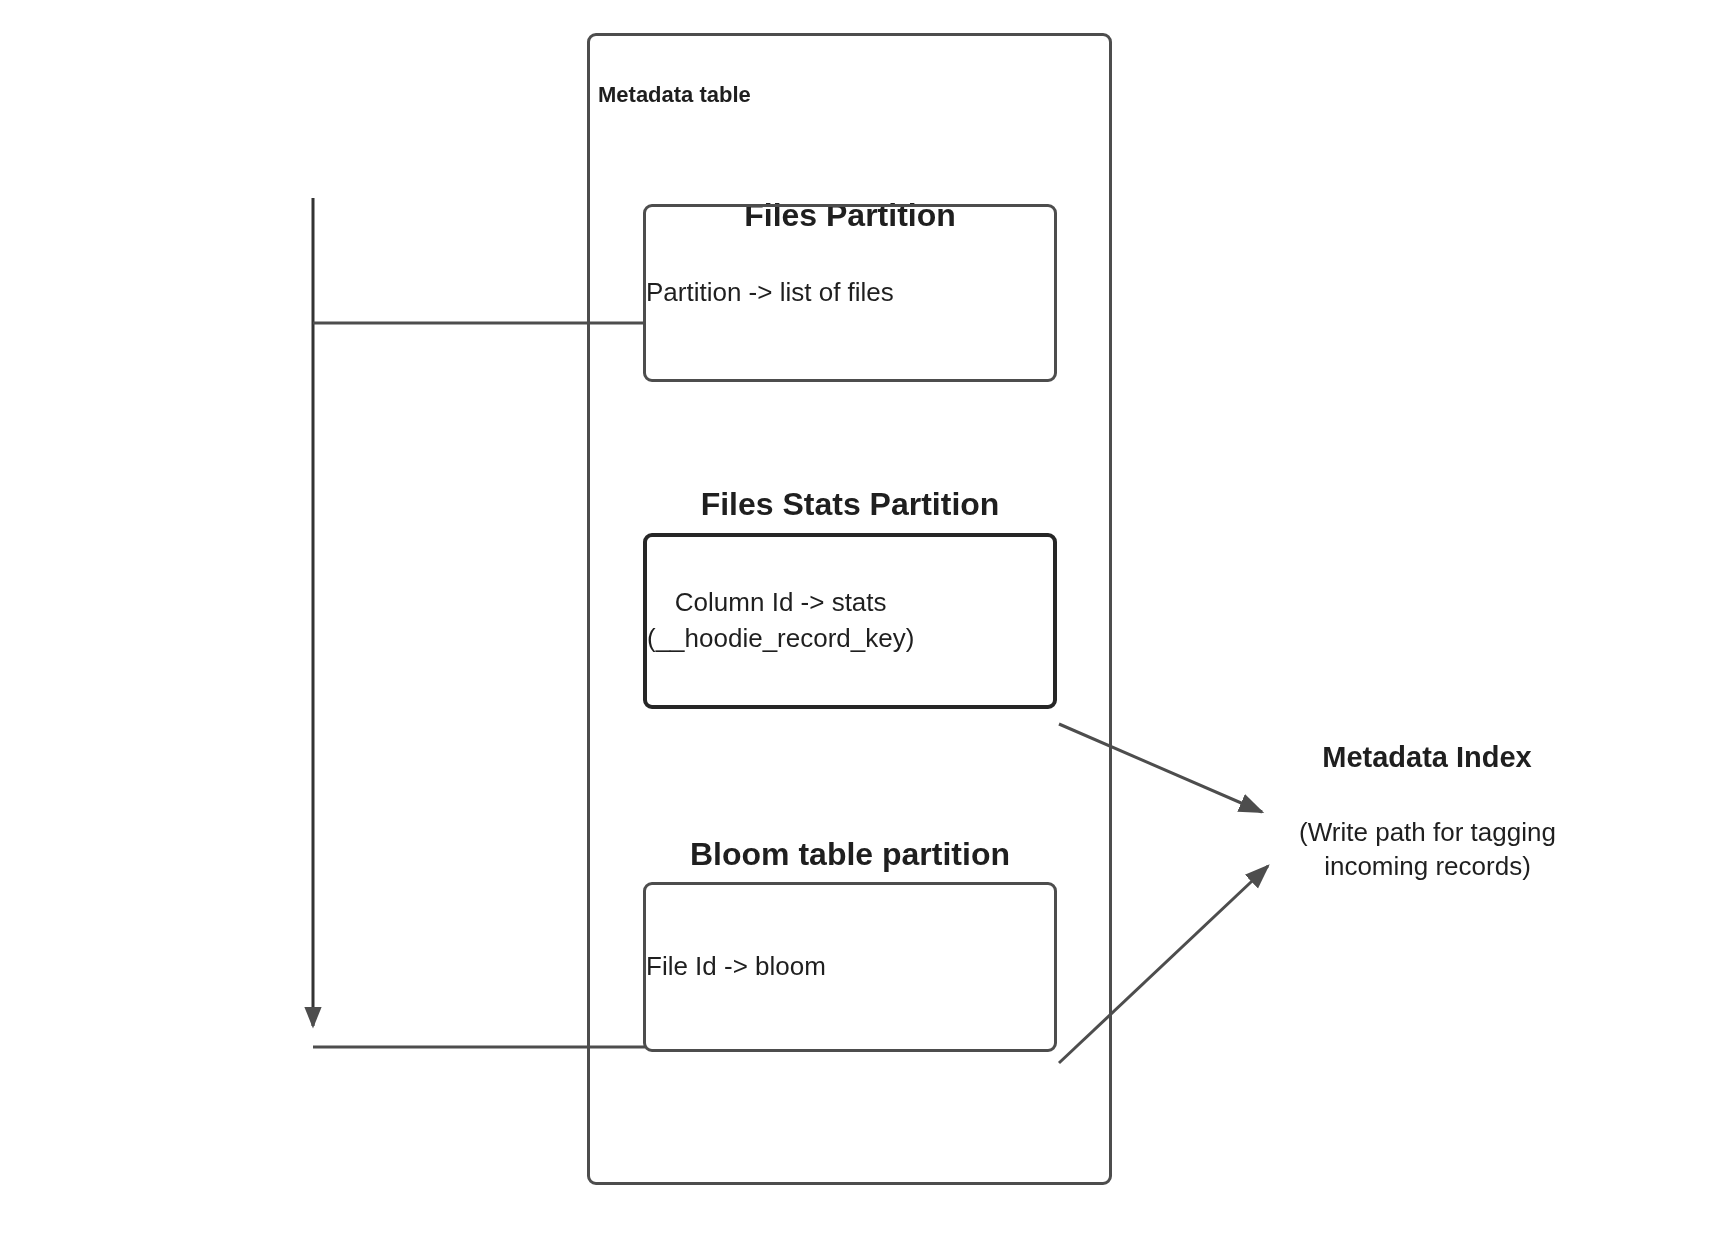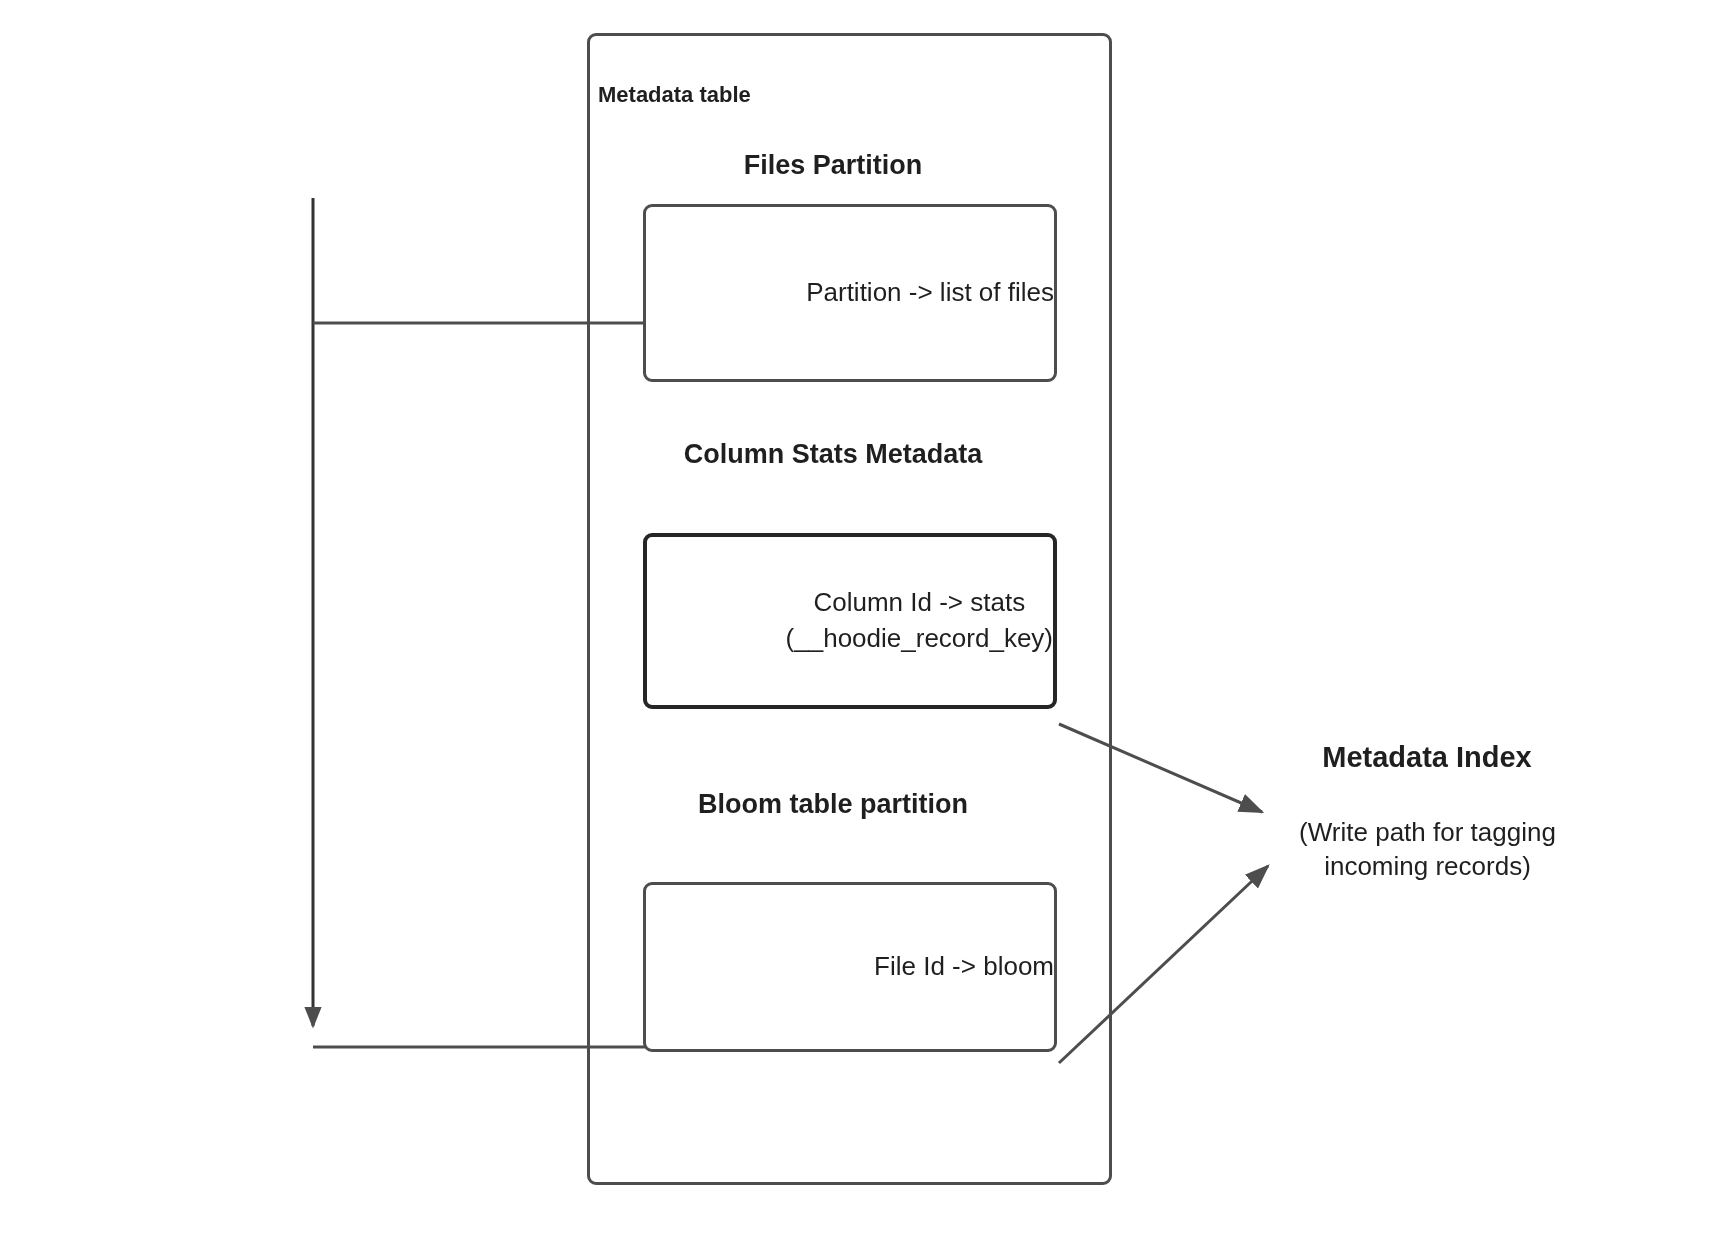--- a/index.html
+++ b/index.html
@@ -57,38 +57,39 @@
     left: 598px;
     top: 80px;
     width: 300px;
     text-align: left;
     font-size: 22px;
   }
 
   
   .section-heading {
     width: 420px;
-    left: 623px;
-    font-size: 27px;
+    left: 640px;
+    font-size: 32px;
+    margin-top: 46px;
   }
   #files-heading       { top: 148px; }
   #colstats-heading    { top: 437px; }
   #bloom-heading       { top: 787px; }
 
   
   .partition-box {
     position: absolute;
     left: 643px;
     width: 414px;
     border: 3px solid #4d4d4d;
     border-radius: 9px;
     box-sizing: border-box;
     display: flex;
     align-items: center;
-    justify-content: flex-end;
+    justify-content: flex-start;
     background: transparent;
   }
   #files-box    { top: 204px; height: 178px; }
   #colstats-box { top: 533px; height: 176px; border-width: 4px; border-color: #262626; }
   #bloom-box    { top: 882px; height: 170px; }
 
   .box-text {
     font-size: 26px;
     text-align: center;
     line-height: 1.38;
@@ -140,21 +141,21 @@
   <div id="metadata-table"></div>
 
   <div class="txt bold" id="metadata-table-title">Metadata table</div>
 
   <div class="txt bold section-heading" id="files-heading">Files Partition</div>
 
   <div class="partition-box" id="files-box">
     <span class="box-text">Partition -&gt; list of files</span>
   </div>
 
-  <div class="txt bold section-heading" id="colstats-heading">Column Stats Metadata</div>
+  <div class="txt bold section-heading" id="colstats-heading">Files Stats Partition</div>
 
   <div class="partition-box" id="colstats-box">
     <span class="box-text">Column Id  -&gt; stats
 (__hoodie_record_key)</span>
   </div>
 
   <div class="txt bold section-heading" id="bloom-heading">Bloom table partition</div>
 
   <div class="partition-box" id="bloom-box">
     <span class="box-text">File Id -&gt; bloom</span>

